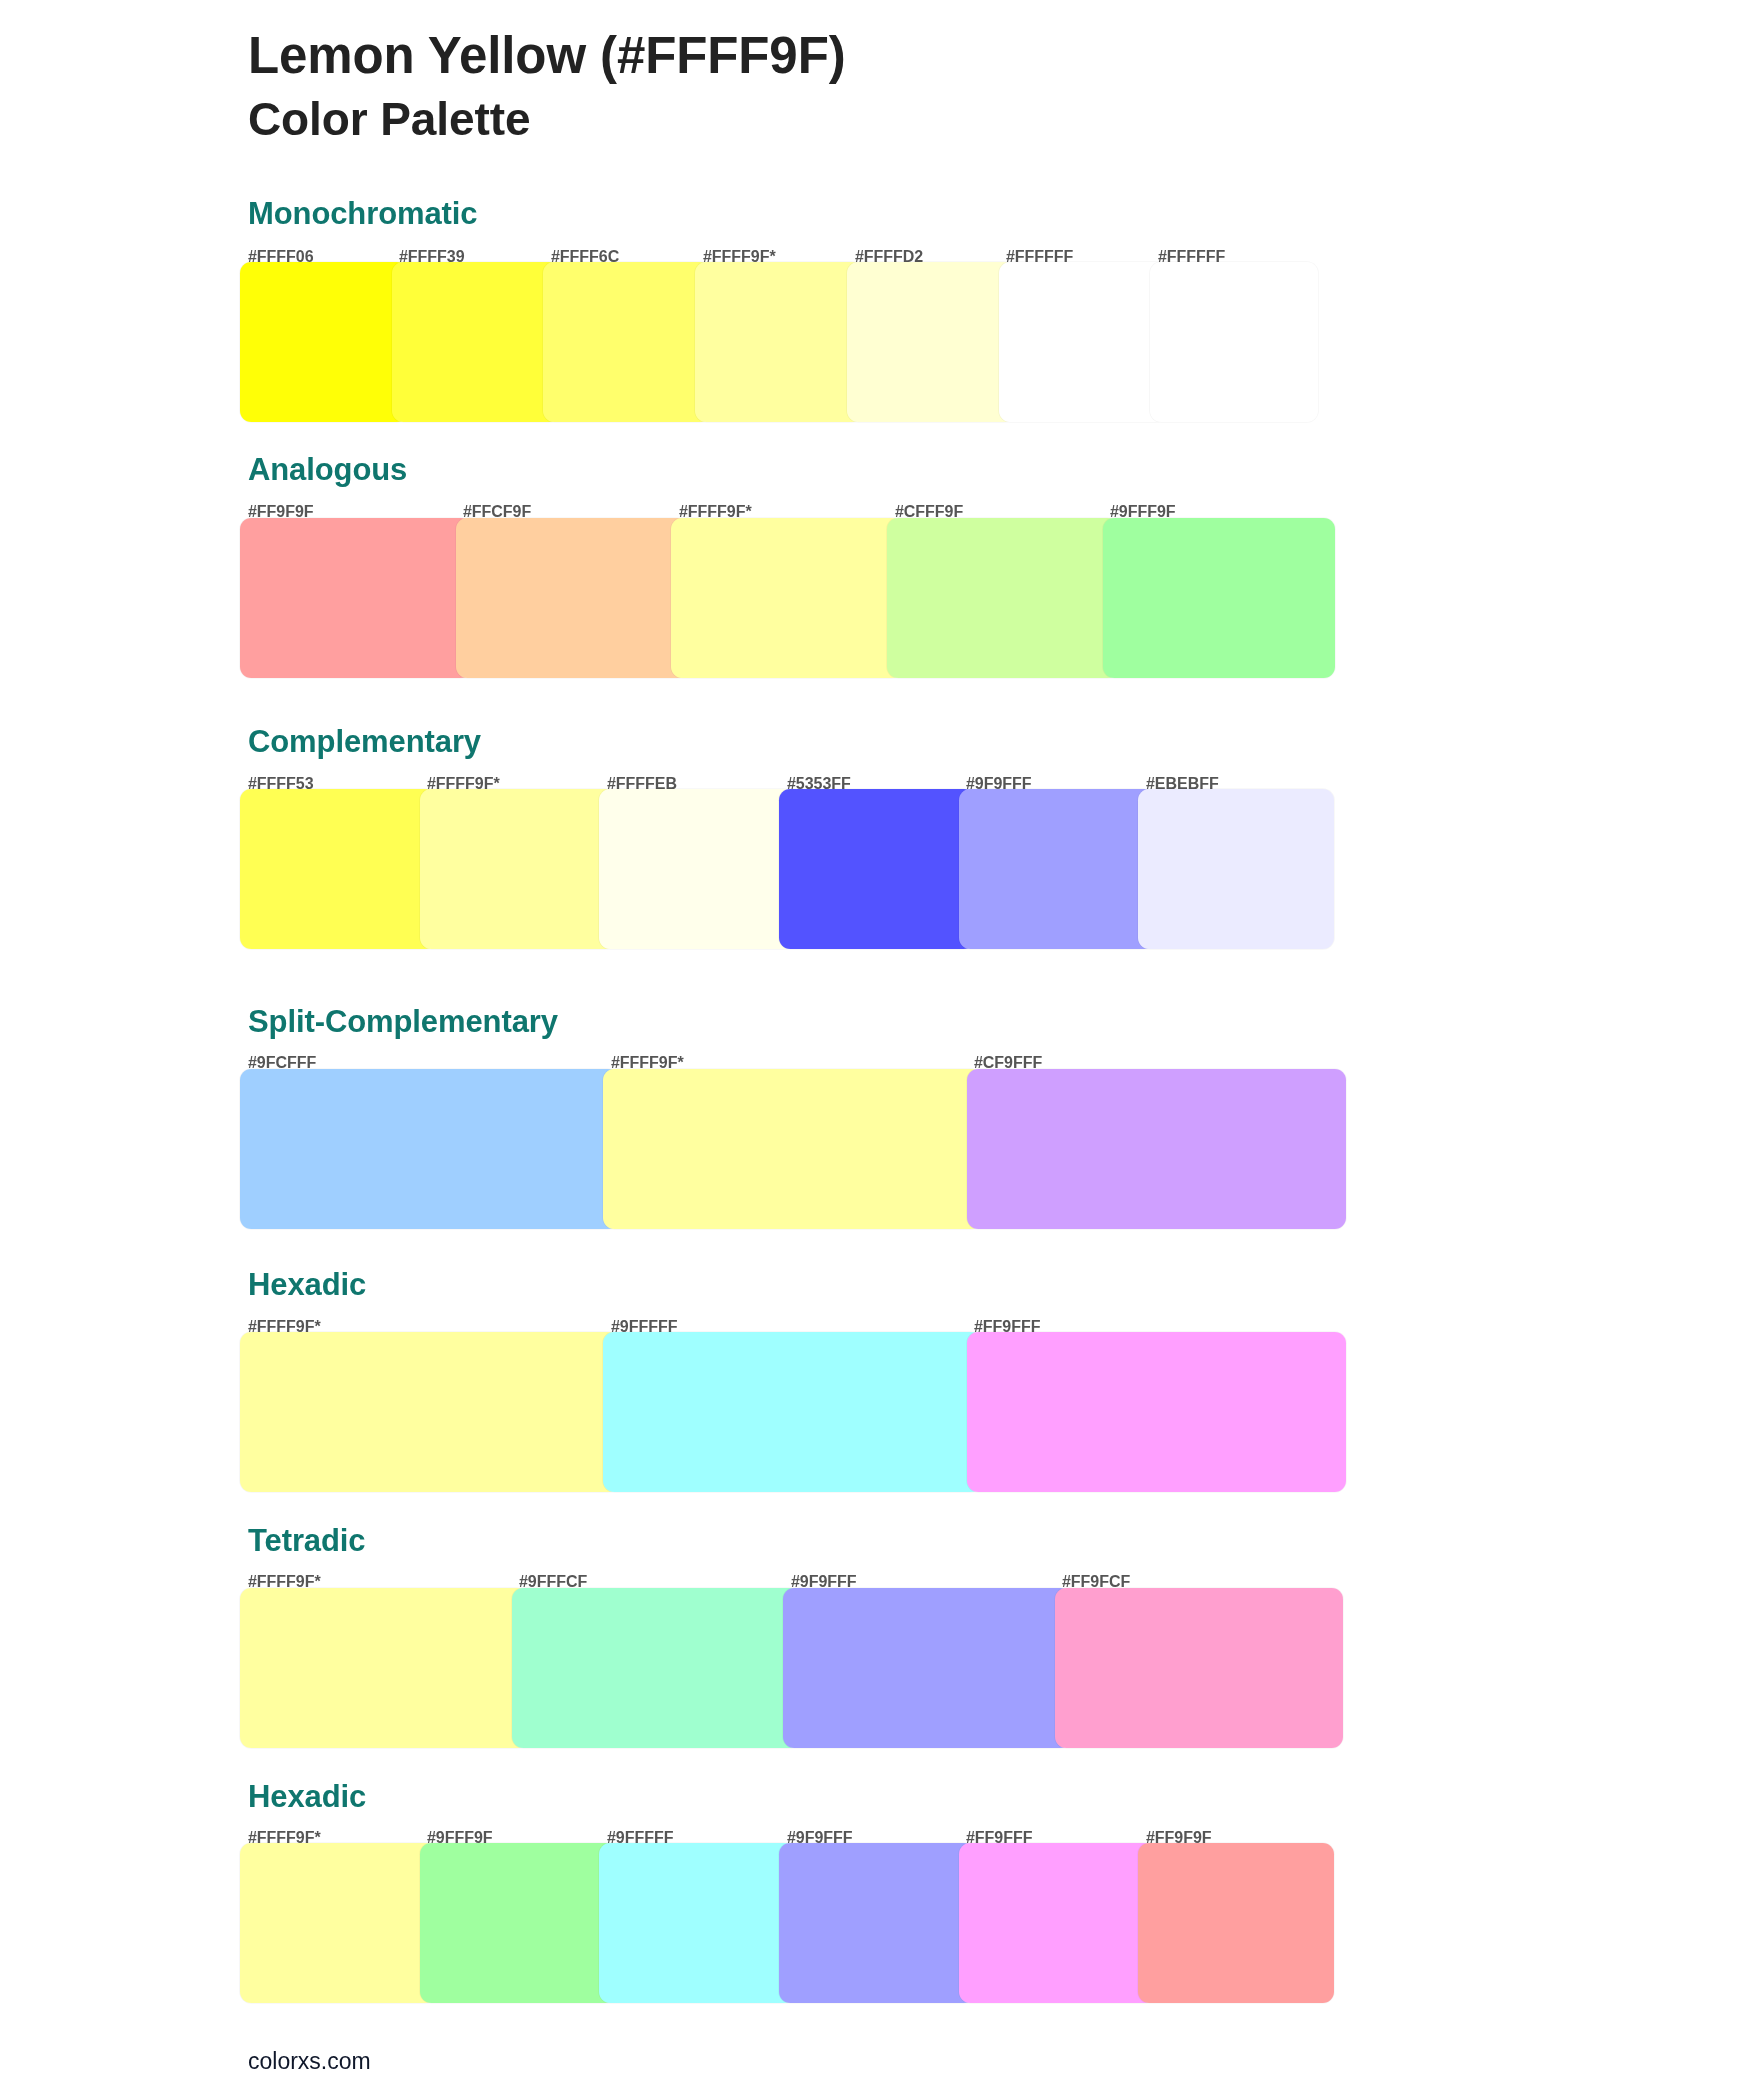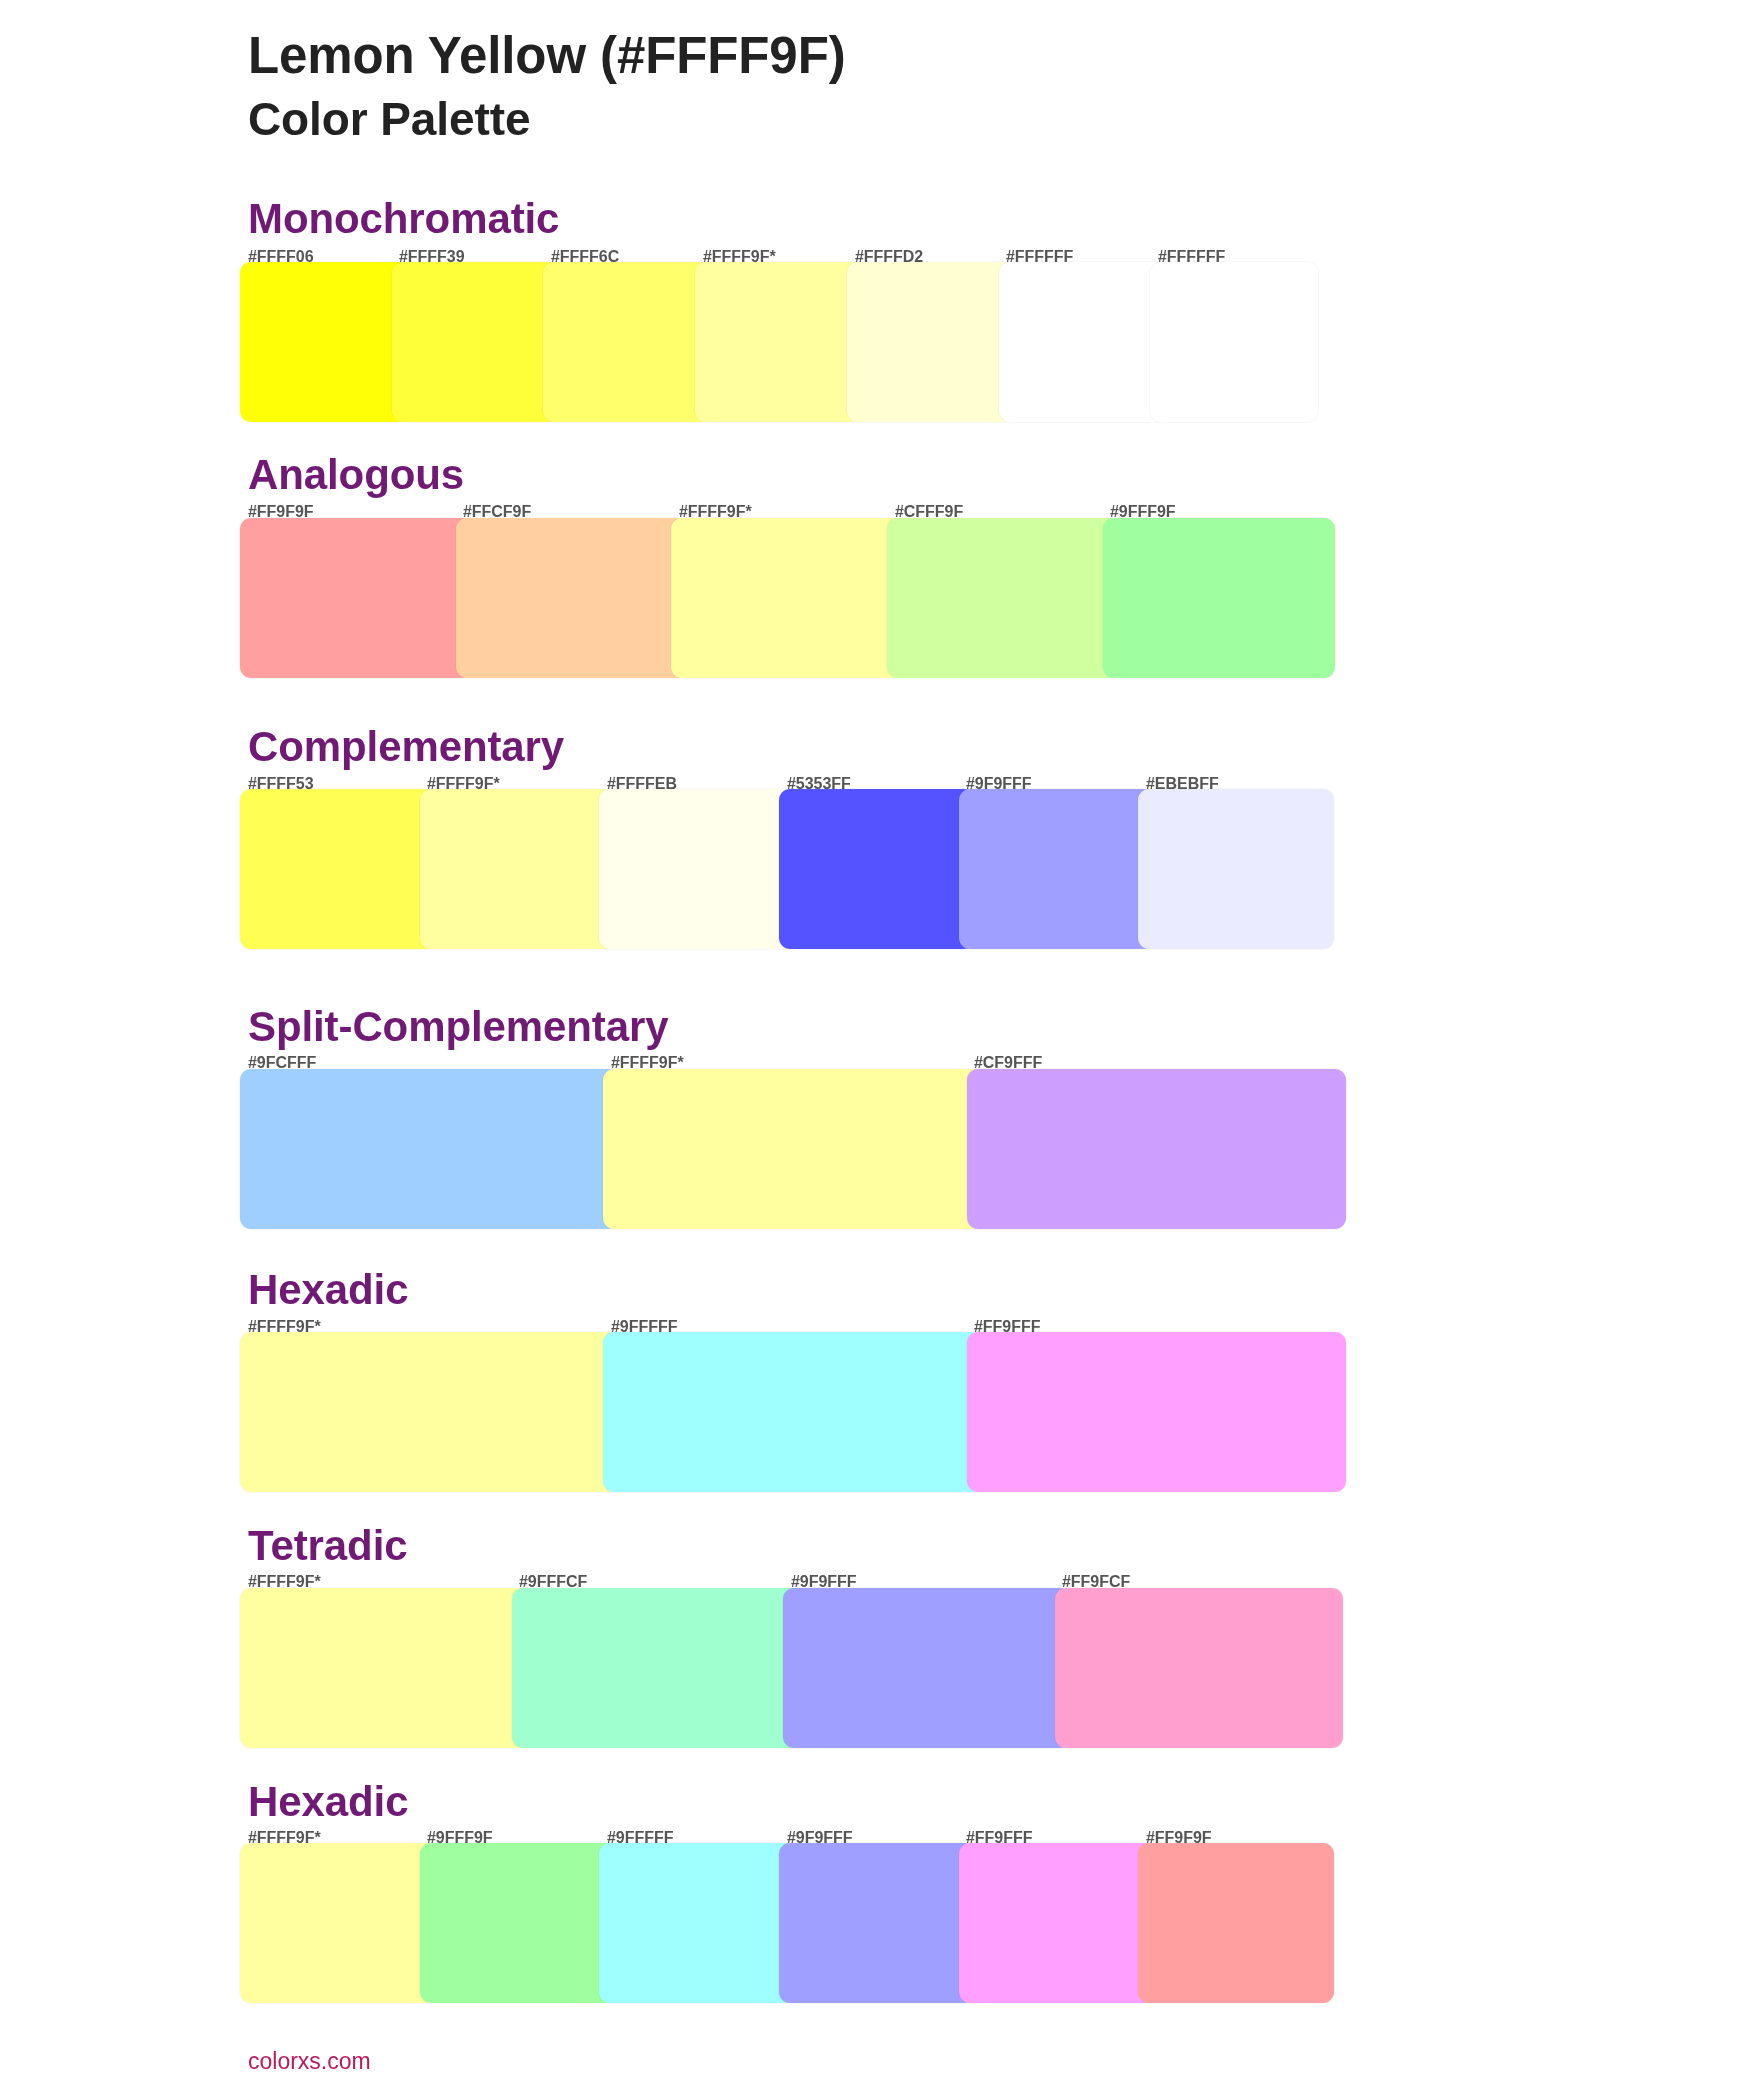--- a/index.html
+++ b/index.html
@@ -14,24 +14,24 @@
       -webkit-font-smoothing:antialiased;
       -moz-osx-font-smoothing:grayscale;
       text-rendering:optimizeLegibility;
       transform:translateZ(0);}
 
   .title   {left:240px;top:22px;font-size:51px;font-weight:700;
             letter-spacing:-0.1px;color:#222222;}
   .subtitle{left:240px;top:88px;font-size:46px;font-weight:700;
             letter-spacing:-0.1px;color:#222222;}
   .site    {left:240px;top:2042px;font-size:23px;font-weight:400;
-            color:#be185d;}
-
-  .sec-title{left:240px;font-size:42px;font-weight:700;
-             letter-spacing:-0.1px;color:#701a75;}
+            color:#0f172a;}
+
+  .sec-title{left:240px;font-size:31px;font-weight:700;
+             letter-spacing:-0.1px;color:#0f766e;}
   .sw-label {font-size:16px;font-weight:700;
              letter-spacing:-0.04px;color:#555555;}
 
   .swatch-row{position:absolute;left:240px;height:160px;}
   .swatch{position:absolute;top:0;height:160px;border-radius:11.2px;
           box-shadow:0 0 0 0.8px rgba(0,0,0,0.04);}
   #sec0 .sec-title{top:190px;}
   #sec0 .swatch-row{top:262px;}
   #sec0 .sw-label{top:241px;}
   #sw0-0{left:0px;width:168px;z-index:1;background:#FFFF06;}

